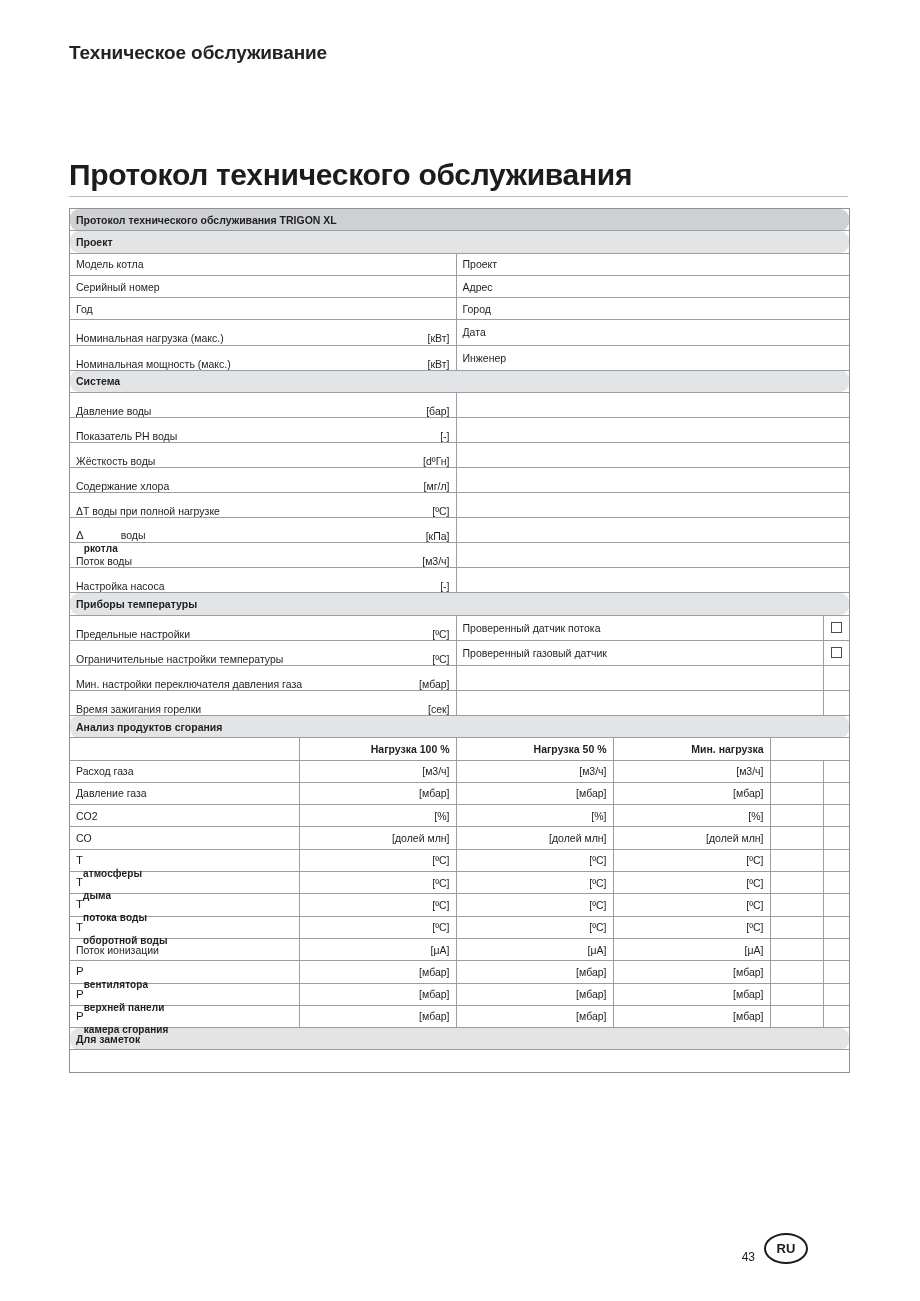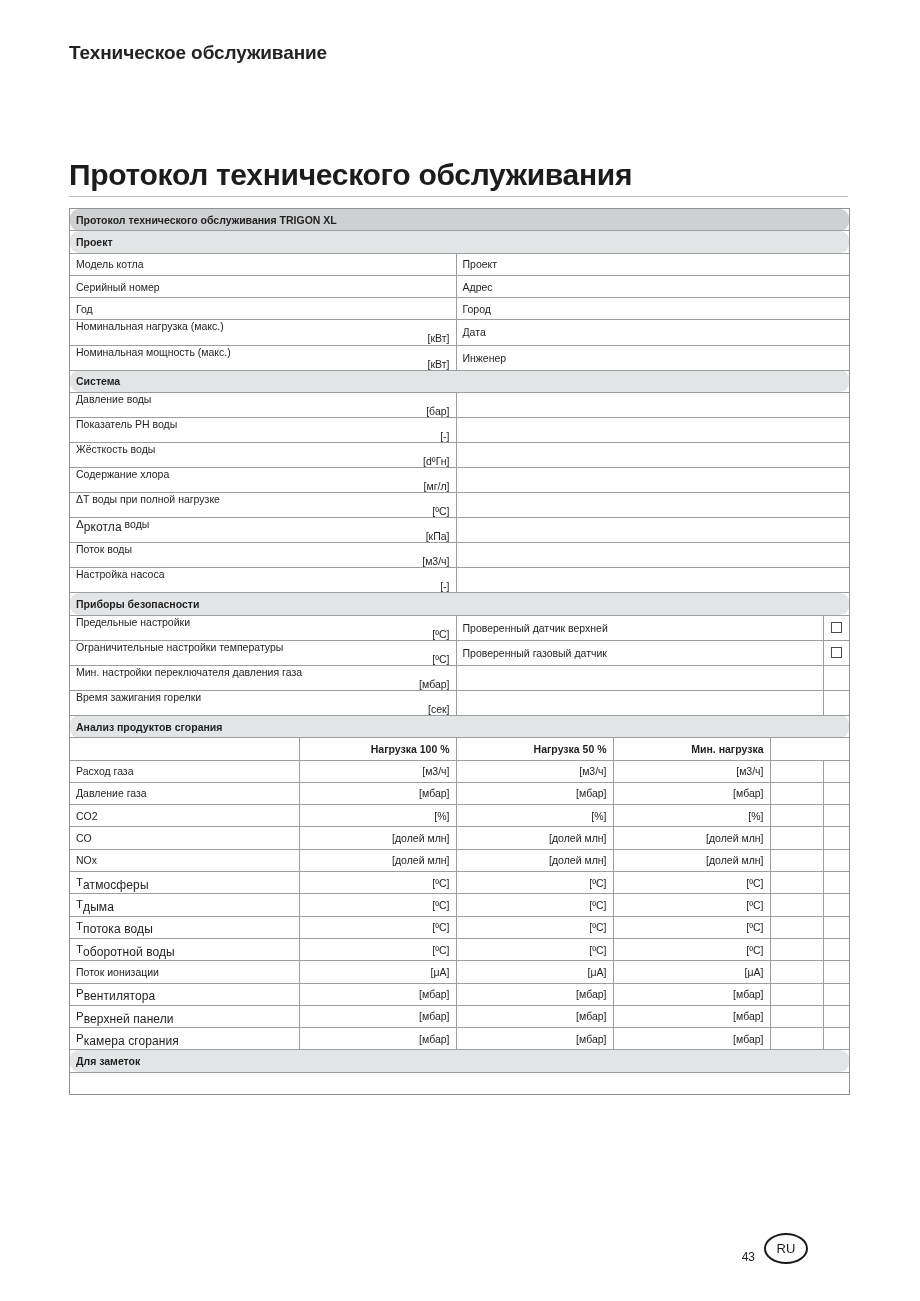--- a/index.html
+++ b/index.html
@@ -105,32 +105,33 @@
     padding-right: 8px;
   }
   td.colhead.center {
     text-align: right;
     padding-right: 6px;
   }
   td.blank { background: #ffffff; }
 
   .lbl { display: inline-block; }
   .sub {
-    font-size: 12px;
+    font-size: 10px;
     vertical-align: baseline;
     position: relative;
-    top: 3px;
+    top: 13px;
     letter-spacing: 0.1px;
+    font-weight: bold;
   }
   .cap { font-size: 11.5px; }
 
   
   .labelcell {
     display: flex;
-    align-items: flex-start;
+    align-items: flex-end;
     justify-content: space-between;
     width: 100%;
     white-space: nowrap;
   }
   .labelcell .u { padding-left: 10px; margin-top: 12px; }
 
   .checkbox {
     width: 9px;
     height: 9px;
     border: 1.4px solid #4a4a4a;
@@ -160,21 +161,21 @@
   }
   .ru-badge {
     width: 40px;
     height: 27px;
     border: 2.6px solid #1b1b1b;
     border-radius: 50%;
     display: flex;
     align-items: center;
     justify-content: center;
     font-size: 13px;
-    font-weight: normal;
+    font-weight: bold;
     letter-spacing: 0.2px;
     color: #1b1b1b;
   }
 </style>
 </head>
 <body>
 
 <div class="page">
 
   <div class="running-head">Техническое обслуживание</div>
@@ -313,30 +314,30 @@
           <tr>
             <td colspan="2">
               <span class="labelcell">
                 <span class="lbl">Настройка насоса</span>
                 <span class="u">[-]</span>
               </span>
             </td>
             <td colspan="4" class="blank"></td>
           </tr>
           <tr>
-            <td class="section-bar" colspan="6">Приборы безопасности</td>
+            <td class="section-bar" colspan="6">Приборы температуры</td>
           </tr>
           <tr>
             <td colspan="2">
               <span class="labelcell">
                 <span class="lbl">Предельные настройки</span>
                 <span class="u">[ºC]</span>
               </span>
             </td>
-            <td colspan="3">Проверенный датчик верхней</td>
+            <td colspan="3">Проверенный датчик потока</td>
             <td>
               <span class="checkbox"></span>
             </td>
           </tr>
           <tr>
             <td colspan="2">
               <span class="labelcell">
                 <span class="lbl">Ограничительные настройки температуры</span>
                 <span class="u">[ºC]</span>
               </span>
@@ -402,28 +403,20 @@
           </tr>
           <tr>
             <td><span class="lbl">CO</span></td>
             <td class="unit">[долей млн]</td>
             <td class="unit">[долей млн]</td>
             <td class="unit">[долей млн]</td>
             <td class="blank"></td>
             <td class="blank"></td>
           </tr>
           <tr>
-            <td><span class="lbl">NOx</span></td>
-            <td class="unit">[долей млн]</td>
-            <td class="unit">[долей млн]</td>
-            <td class="unit">[долей млн]</td>
-            <td class="blank"></td>
-            <td class="blank"></td>
-          </tr>
-          <tr>
             <td><span class="lbl"><span class="cap">Т</span><span class="sub">атмосферы</span></span></td>
             <td class="unit">[ºC]</td>
             <td class="unit">[ºC]</td>
             <td class="unit">[ºC]</td>
             <td class="blank"></td>
             <td class="blank"></td>
           </tr>
           <tr>
             <td><span class="lbl"><span class="cap">Т</span><span class="sub">дыма</span></span></td>
             <td class="unit">[ºC]</td>

